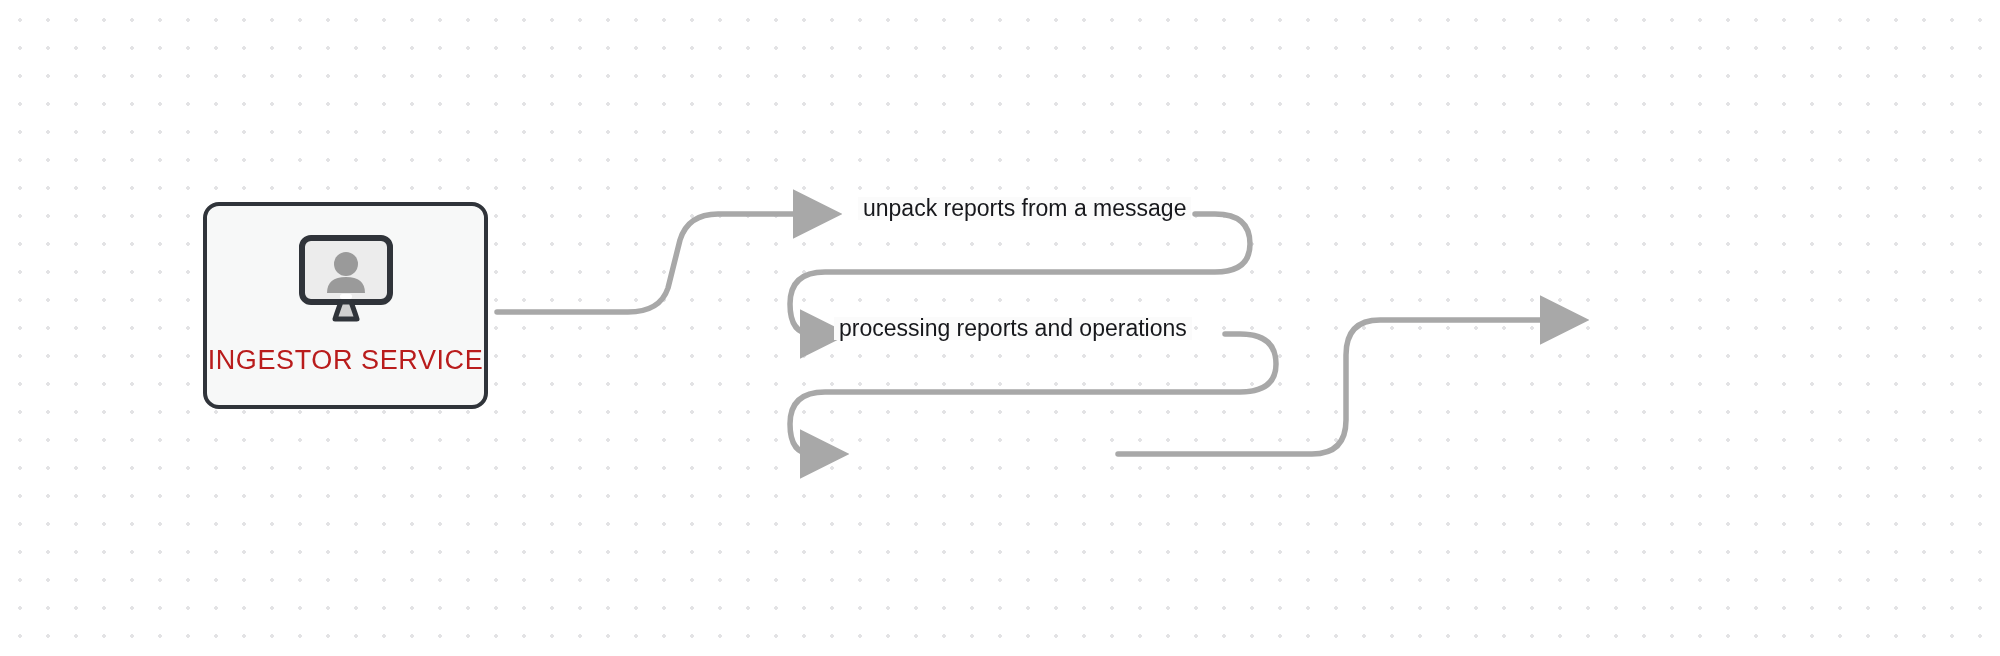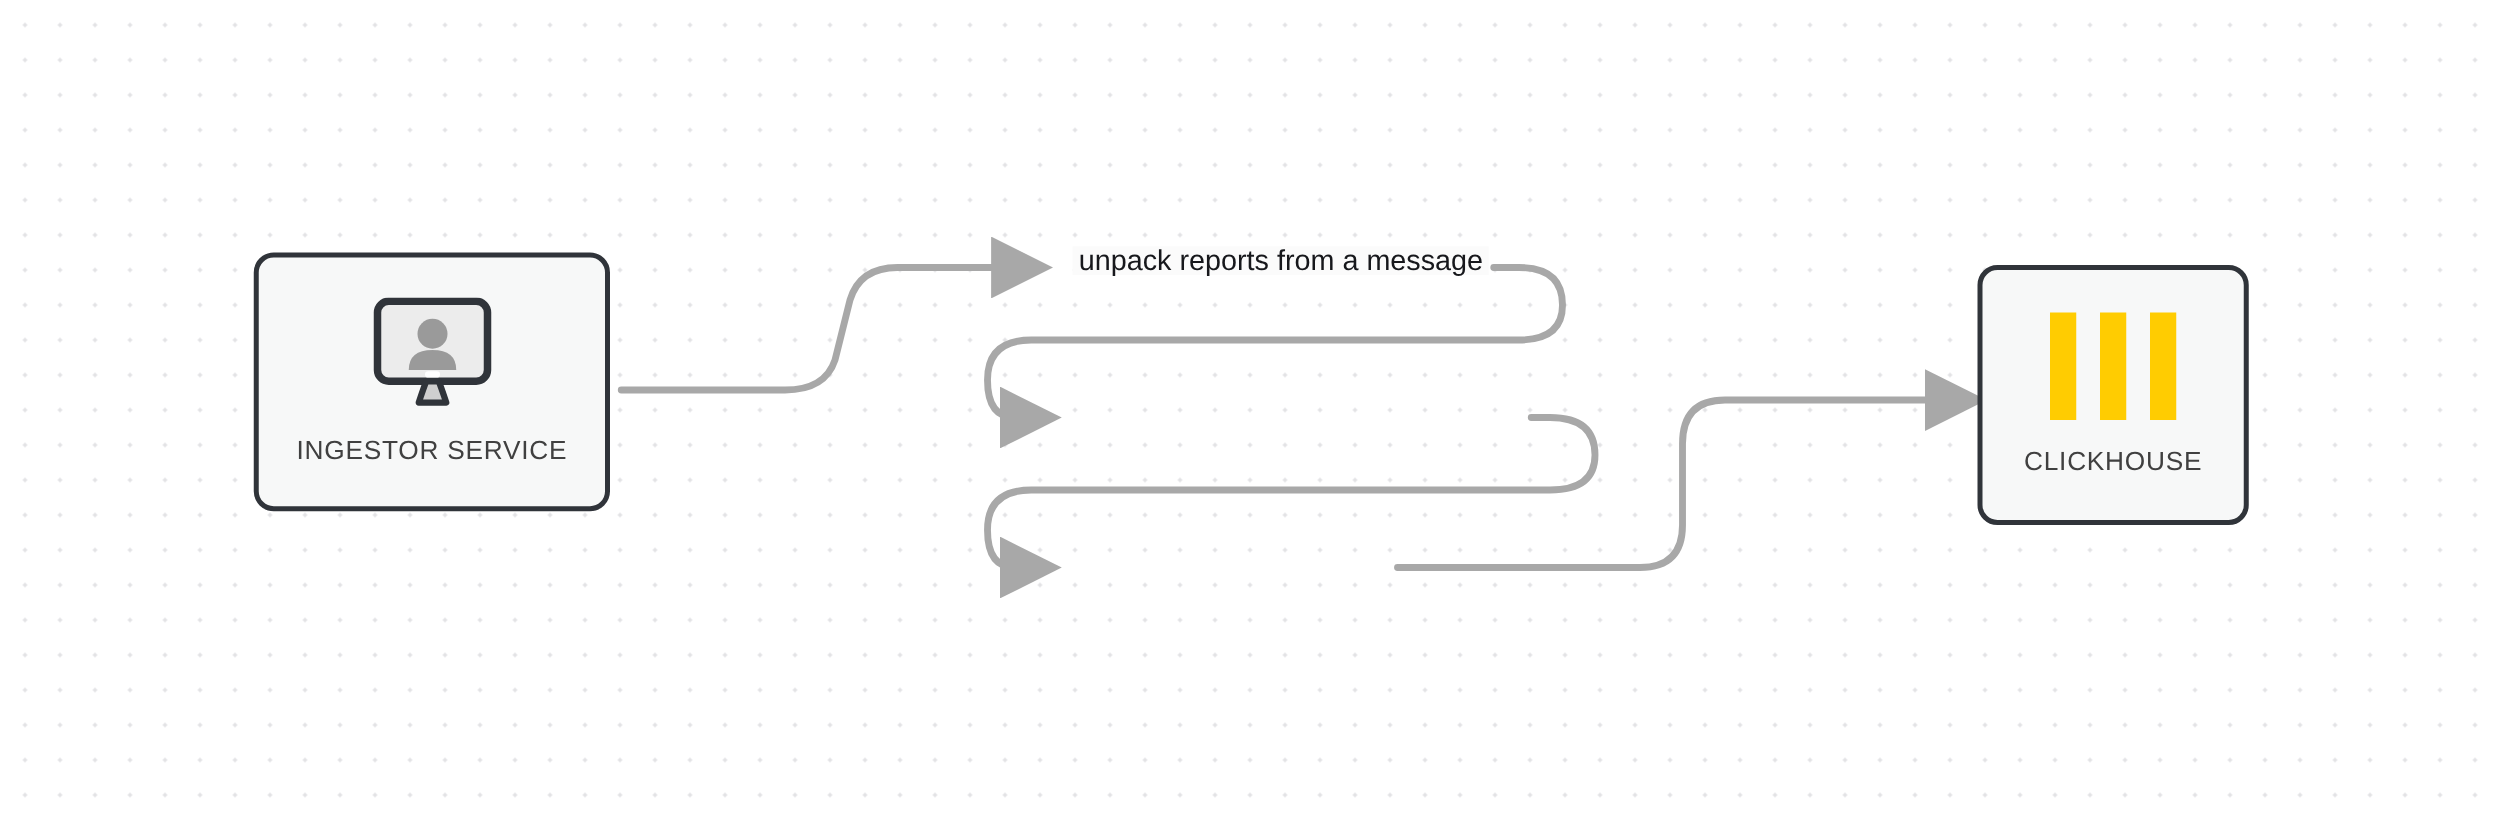--- a/index.html
+++ b/index.html
@@ -42,23 +42,23 @@
     width: 285px;
     height: 207px;
   }
   #node-clickhouse {
     left: 1582px;
     top: 212px;
     width: 217px;
     height: 208px;
   }
   .node-label {
-    font-size: 21px;
+    font-size: 27px;
     letter-spacing: 0.6px;
-    color: #404040;
+    color: #b91c1c;
     text-align: center;
     white-space: nowrap;
   }
   .ingestor-icon {
     margin-bottom: 18px;
   }
   .ch-logo {
     display: flex;
     align-items: flex-end;
     gap: 19px;
@@ -114,24 +114,17 @@
         <rect x="4" y="3" width="88" height="64" rx="9" ry="9" fill="#ececec" stroke="#30343a" stroke-width="6"></rect>
         <circle cx="48" cy="29" r="12" fill="#9a9a9a"></circle>
         <path d="M 29 58 Q 29 42 48 42 Q 67 42 67 58 Z" fill="#9a9a9a"></path>
         <rect x="42" y="59" width="12" height="5" rx="2.5" fill="#ffffff"></rect>
         <path d="M 37 84 Q 41 72 43 67 L 53 67 Q 55 72 59 84 Z" fill="#cfcfcf" stroke="#30343a" stroke-width="5" stroke-linejoin="round"></path>
       </svg>
     </div>
     <div class="node-label">INGESTOR SERVICE</div>
   </div>
 
-  <div class="node" id="node-clickhouse">
-    <div class="ch-logo">
-      <div class="ch-bar"></div>
-      <div class="ch-bar"></div>
-      <div class="ch-bar"></div>
-    </div>
-    <div class="node-label">CLICKHOUSE</div>
-  </div>
 
   <div class="edge-label" id="label-unpack">unpack reports from a message</div>
+  <div class="edge-label" id="label-processing">processing reports and operations</div>
 
 </div>
 
 </body></html>

